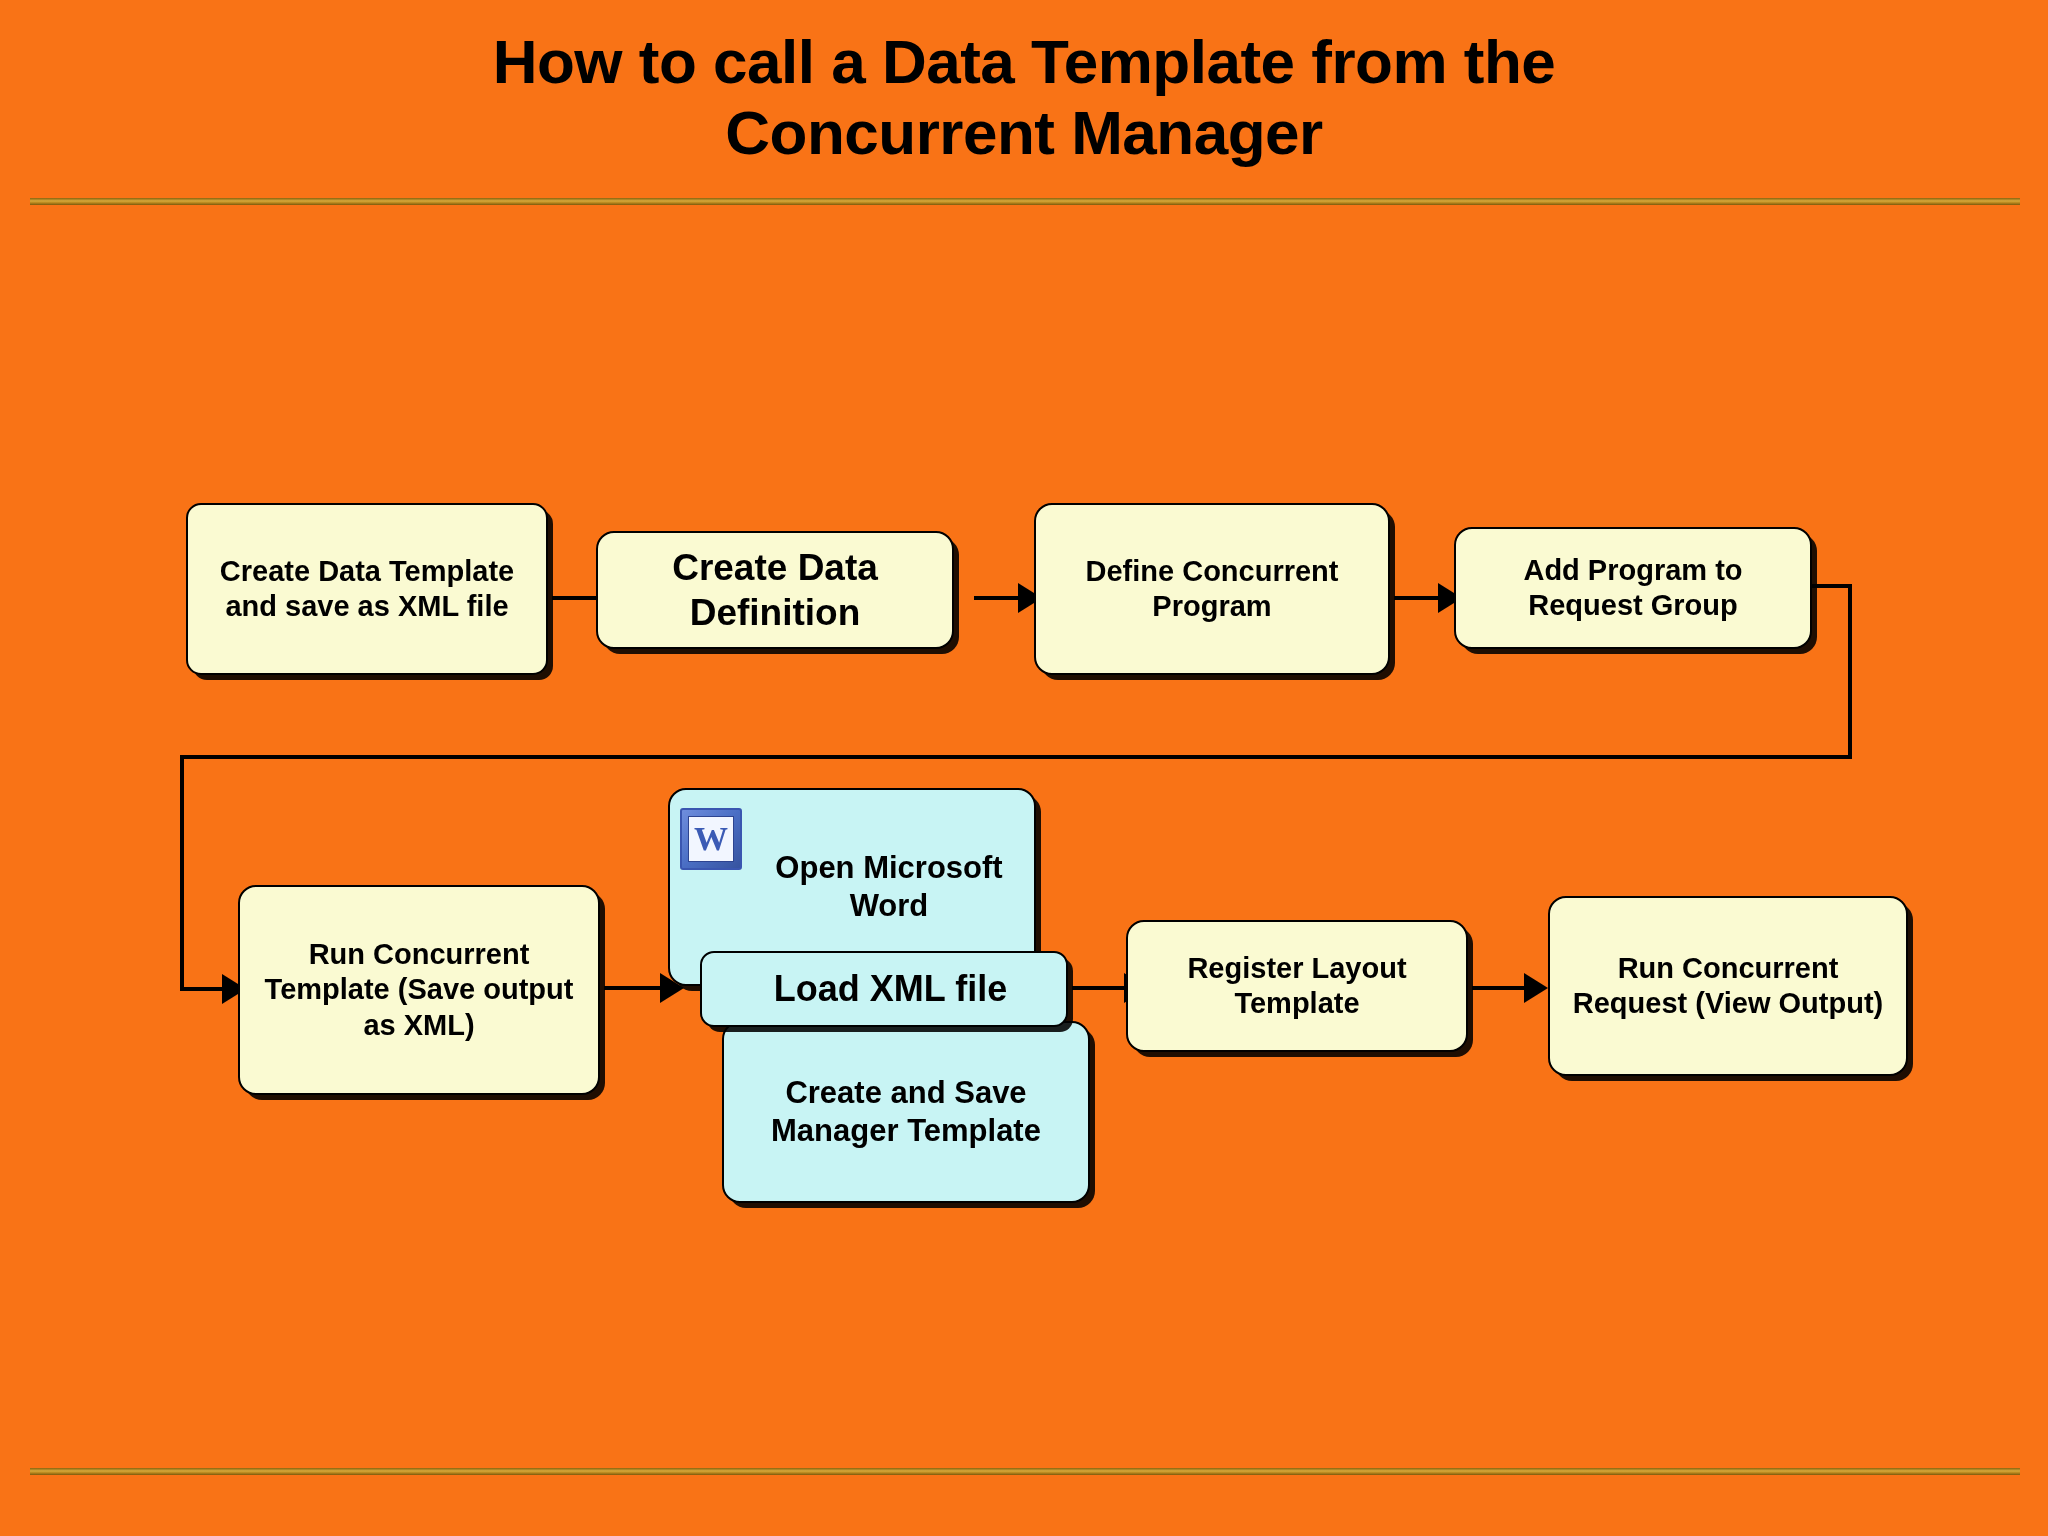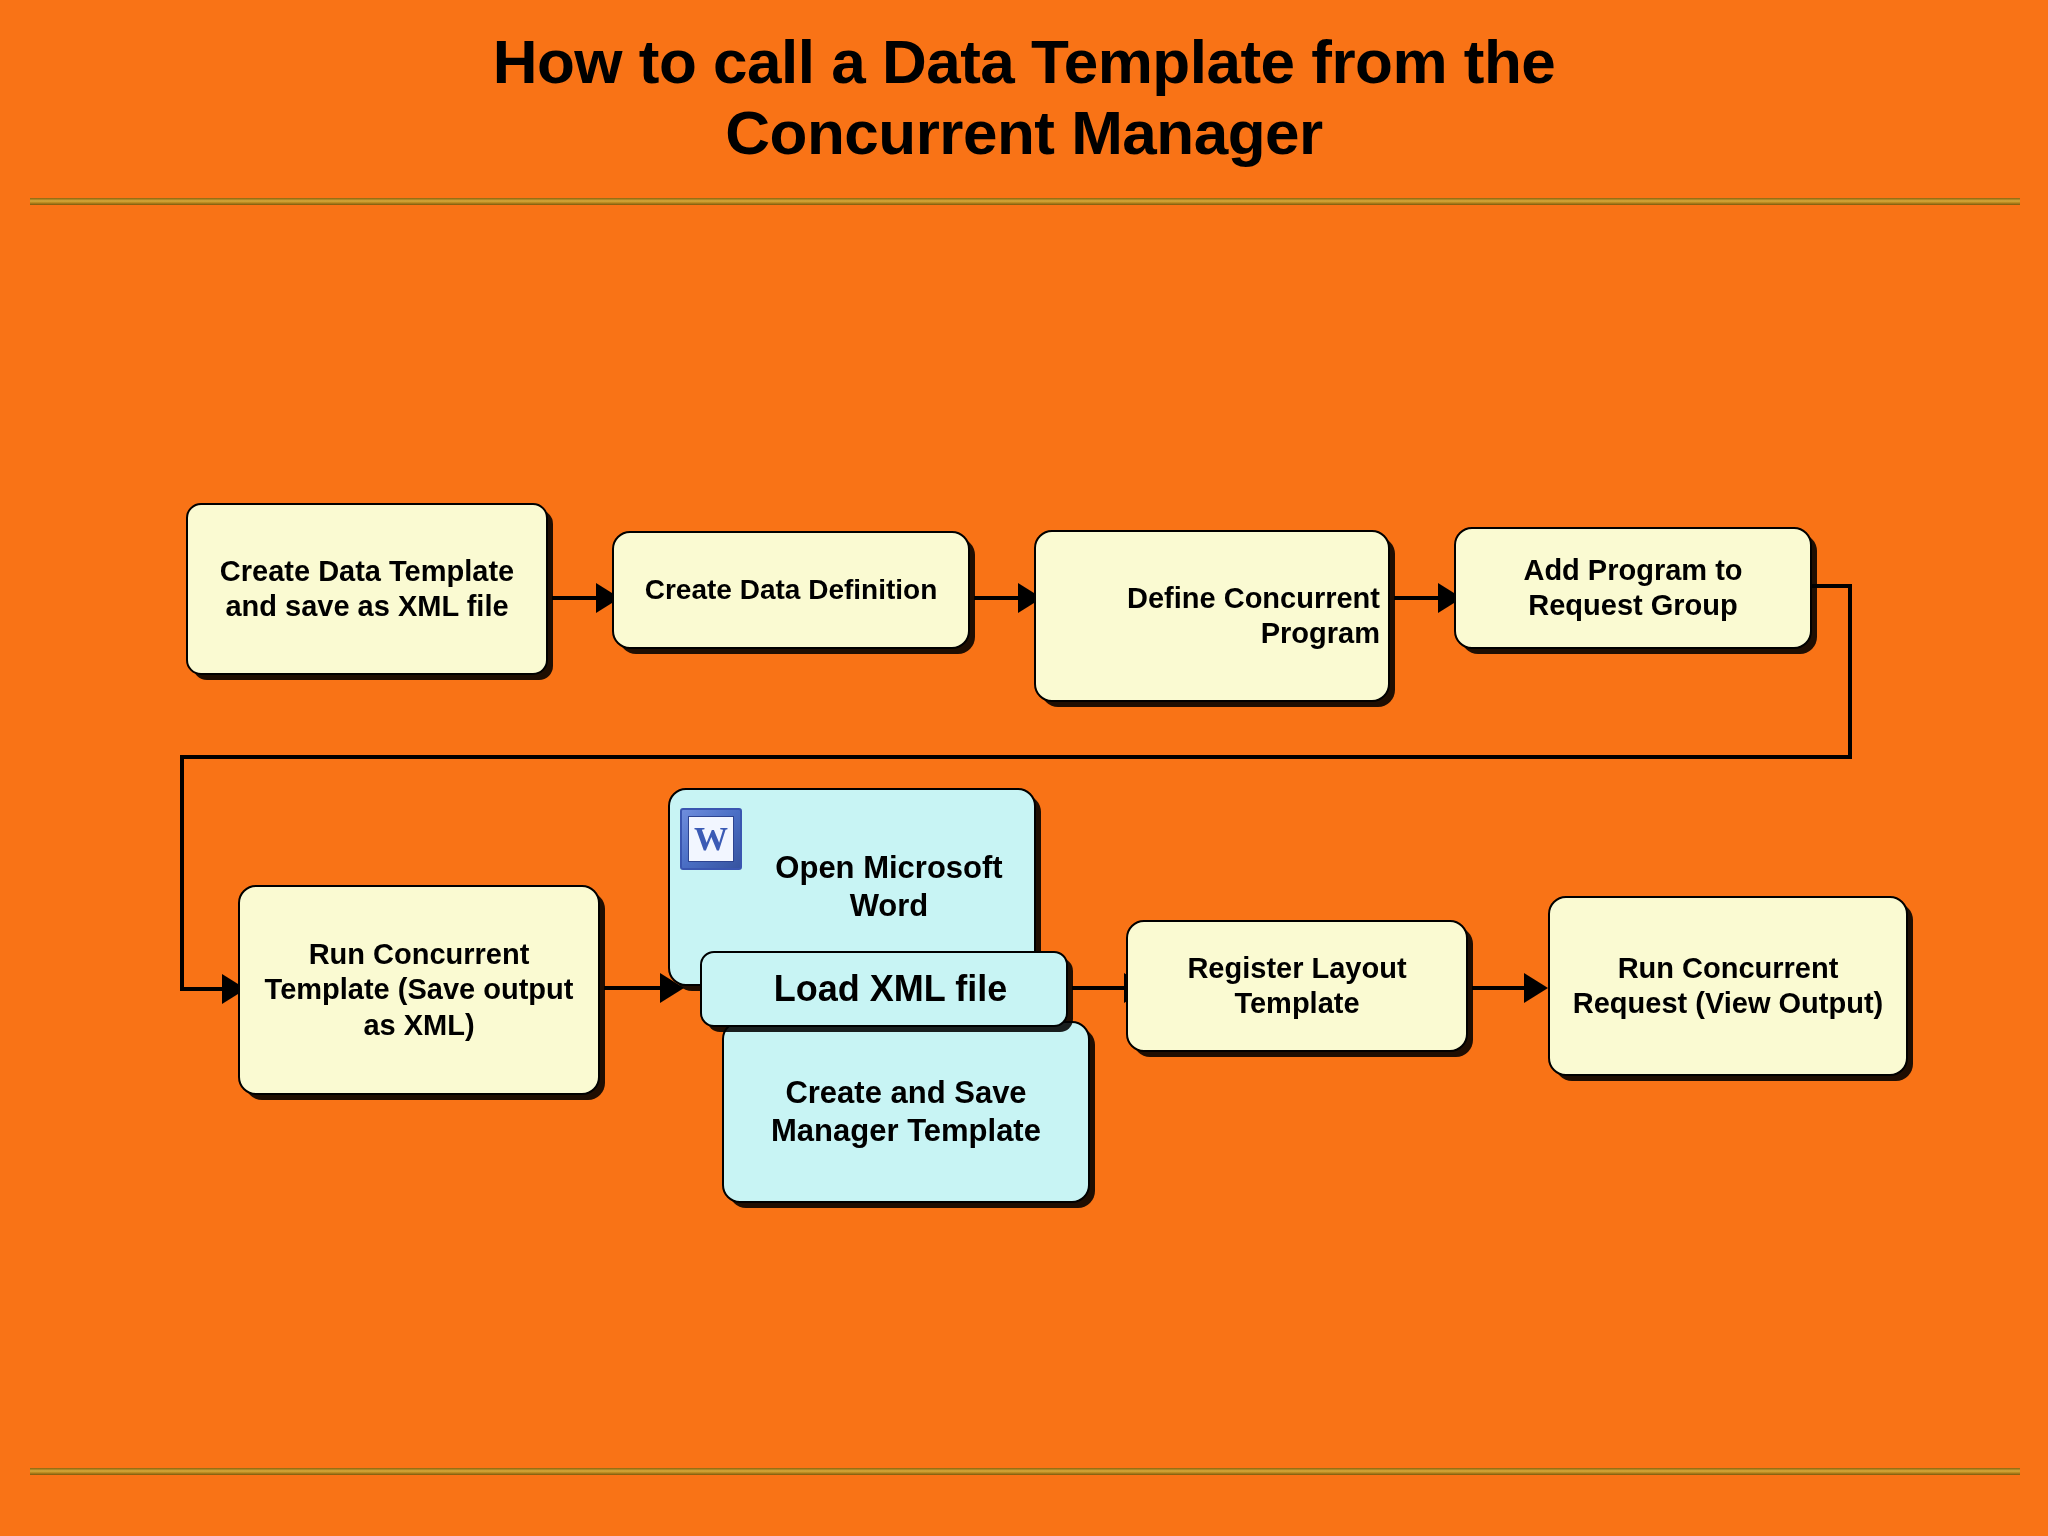--- a/index.html
+++ b/index.html
@@ -126,28 +126,28 @@
   <div id="rule-top" class="gold-rule"></div>
   <div id="rule-bottom" class="gold-rule"></div>
 
   <div class="node yellow" style="left:186px; top:503px; width:362px; height:172px; font-size:29px;border-radius:15px;">
     <span class="label">Create Data Template and save as XML file</span>
   </div>
 
   <div class="conn h" style="left:552px; top:596px; width:48px;"></div>
   <div class="arrowhead" style="left:596px; top:583px;"></div>
 
-  <div class="node yellow" style="left:612px; top:531px; width:358px; height:118px; font-size:28px;">
+  <div class="node yellow" style="left:596px; top:531px; width:358px; height:118px; font-size:37px;">
     <span class="label">Create Data Definition</span>
   </div>
 
   <div class="conn h" style="left:974px; top:596px; width:48px;"></div>
   <div class="arrowhead" style="left:1018px; top:583px;"></div>
 
-  <div class="node yellow" style="left:1034px; top:530px; width:356px; height:172px; font-size:29px;text-align:right;">
+  <div class="node yellow" style="left:1034px; top:503px; width:356px; height:172px; font-size:29px;">
     <span class="label">Define Concurrent Program</span>
   </div>
 
   <div class="conn h" style="left:1394px; top:596px; width:48px;"></div>
   <div class="arrowhead" style="left:1438px; top:583px;"></div>
 
   <div class="node yellow" style="left:1454px; top:527px; width:358px; height:122px; font-size:29px;">
     <span class="label">Add Program to Request Group</span>
   </div>
 

